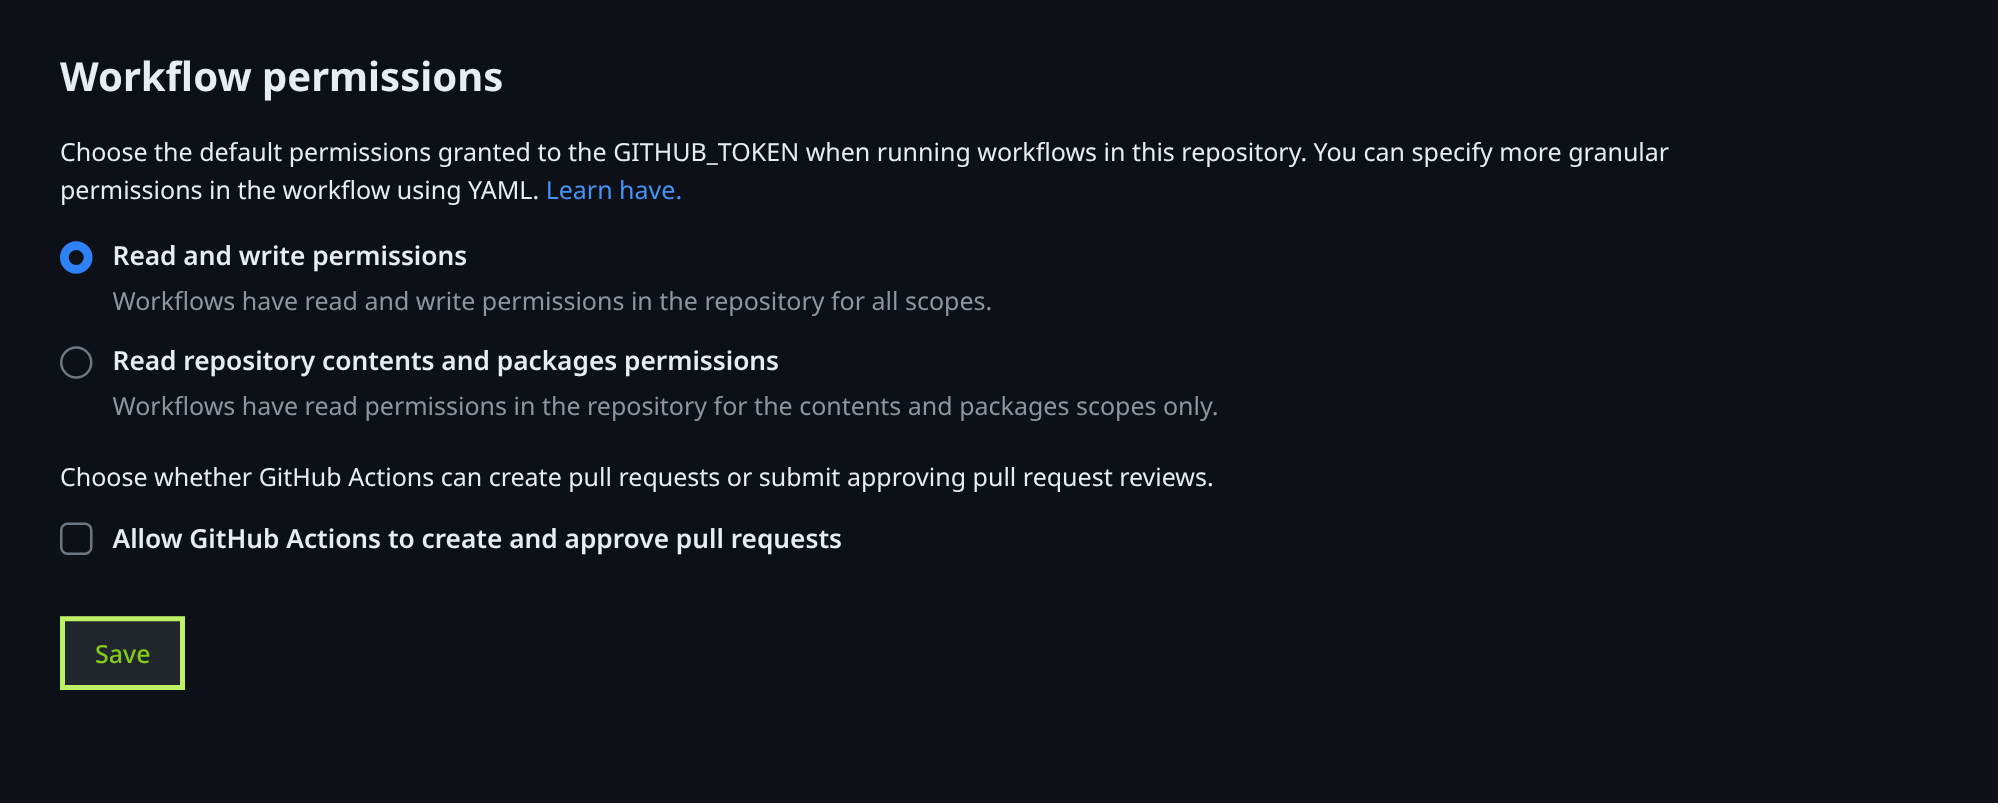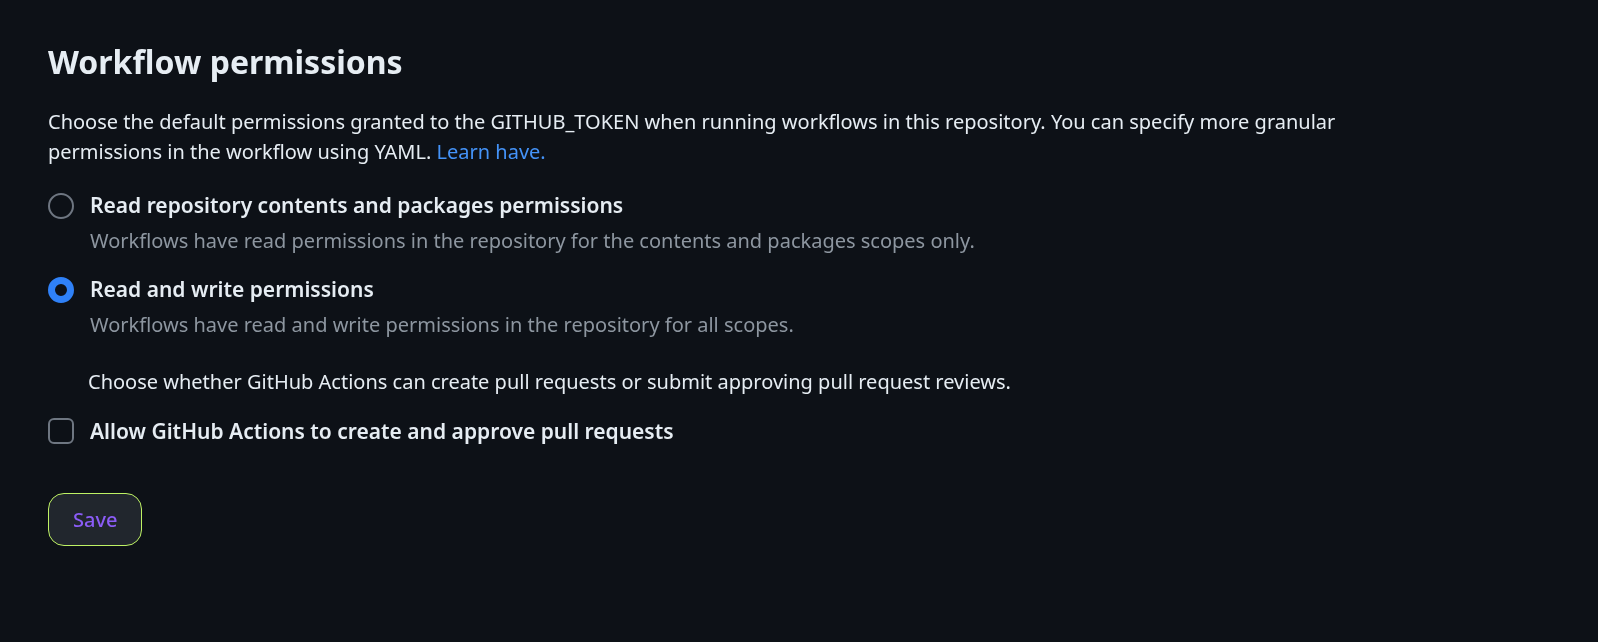--- a/index.html
+++ b/index.html
@@ -69,21 +69,20 @@
     .radio-description {
       font-size: 20px;
       color: #8d96a0;
       line-height: 1.4;
     }
     .secondary-description {
       font-size: 20px;
       line-height: 1.5;
       color: #e6edf3;
       margin-bottom: 20px;
-      margin-left: 40px;
     }
     .checkbox-row {
       display: flex;
       align-items: center;
       gap: 16px;
       margin-bottom: 48px;
     }
     .checkbox {
       width: 26px;
       height: 26px;
@@ -94,54 +93,54 @@
       background: transparent;
     }
     .checkbox-label {
       font-size: 21px;
       font-weight: 600;
       color: #e6edf3;
       cursor: pointer;
     }
     .save-button {
       background-color: #21262d;
-      color: #8b5cf6;
-      border: 1px solid #bef264;
-      border-radius: 16px;
+      color: #84cc16;
+      border: 4px solid #bef264;
+      border-radius: 0;
       padding: 12px 24px;
       font-size: 20px;
       font-weight: 500;
       cursor: pointer;
       font-family: inherit;
     }
   </style>
 </head>
 <body>
 
 
 
 <h2 class="section-title">Workflow permissions</h2>
 
 <p class="description">
   <span>Choose the default permissions granted to the GITHUB_TOKEN when running workflows in this repository. You can specify more granular permissions in the workflow using YAML. </span><a href="#">Learn have.</a>
 </p>
 
 <div class="radio-group">
   <div class="radio-option">
+    <div class="radio-button selected"></div>
+    <div class="radio-content">
+      <label class="radio-label">Read and write permissions</label>
+      <div class="radio-description">Workflows have read and write permissions in the repository for all scopes.</div>
+    </div>
+  </div>
+  <div class="radio-option">
     <div class="radio-button"></div>
     <div class="radio-content">
       <label class="radio-label">Read repository contents and packages permissions</label>
       <div class="radio-description">Workflows have read permissions in the repository for the contents and packages scopes only.</div>
-    </div>
-  </div>
-  <div class="radio-option">
-    <div class="radio-button selected"></div>
-    <div class="radio-content">
-      <label class="radio-label">Read and write permissions</label>
-      <div class="radio-description">Workflows have read and write permissions in the repository for all scopes.</div>
     </div>
   </div>
 </div>
 
 <p class="secondary-description">Choose whether GitHub Actions can create pull requests or submit approving pull request reviews.</p>
 
 <div class="checkbox-row">
   <div class="checkbox"></div>
   <label class="checkbox-label">Allow GitHub Actions to create and approve pull requests</label>
 </div>

